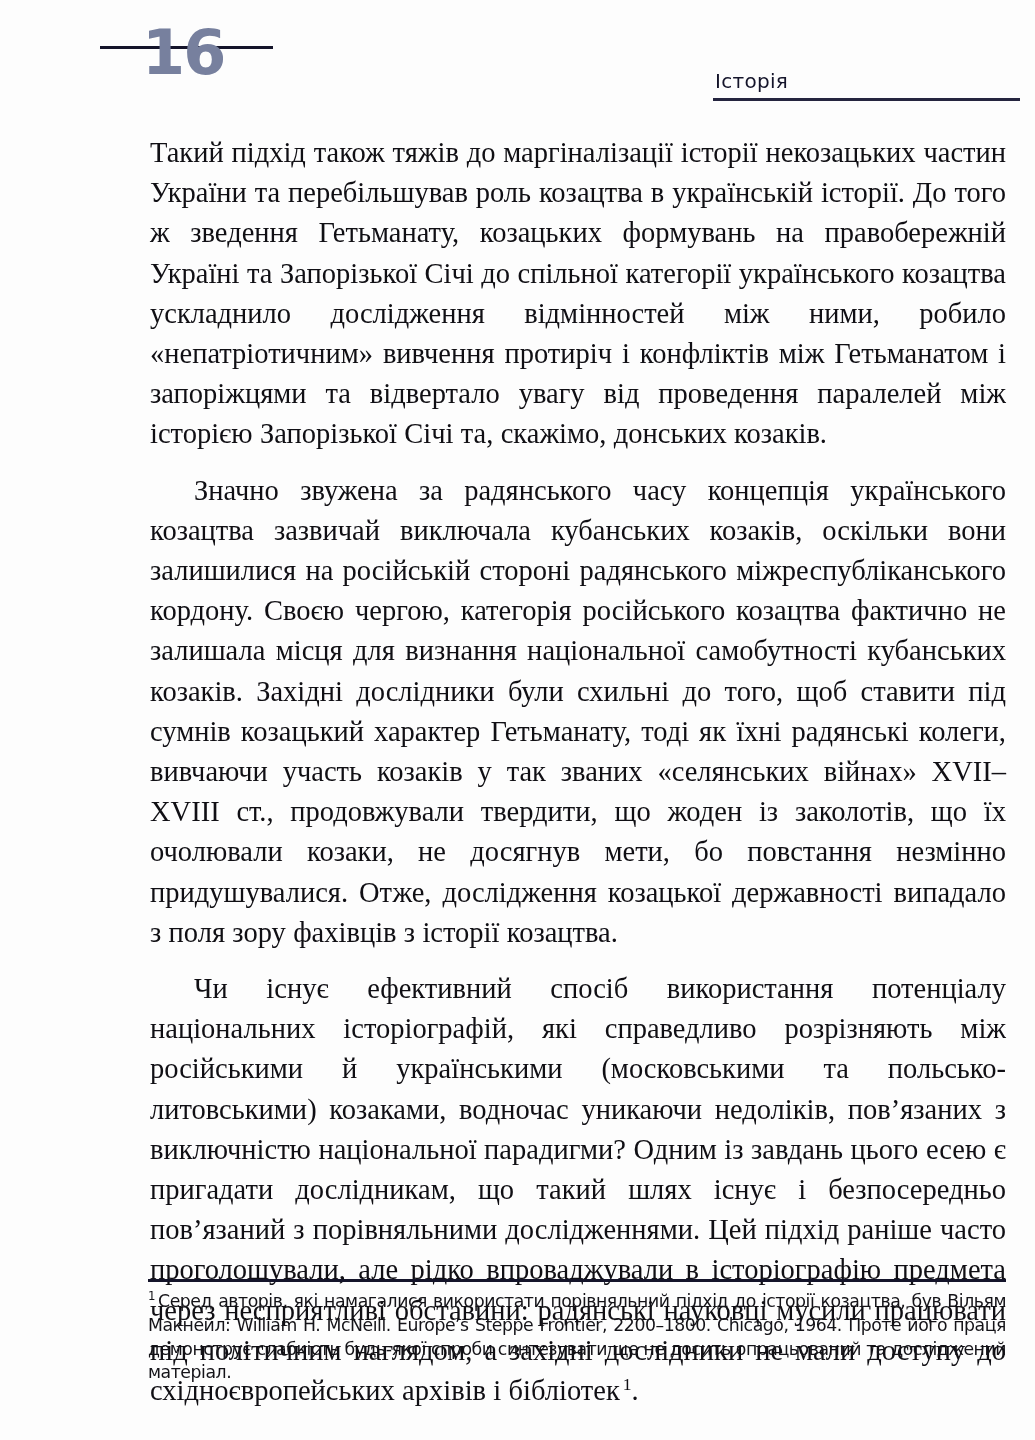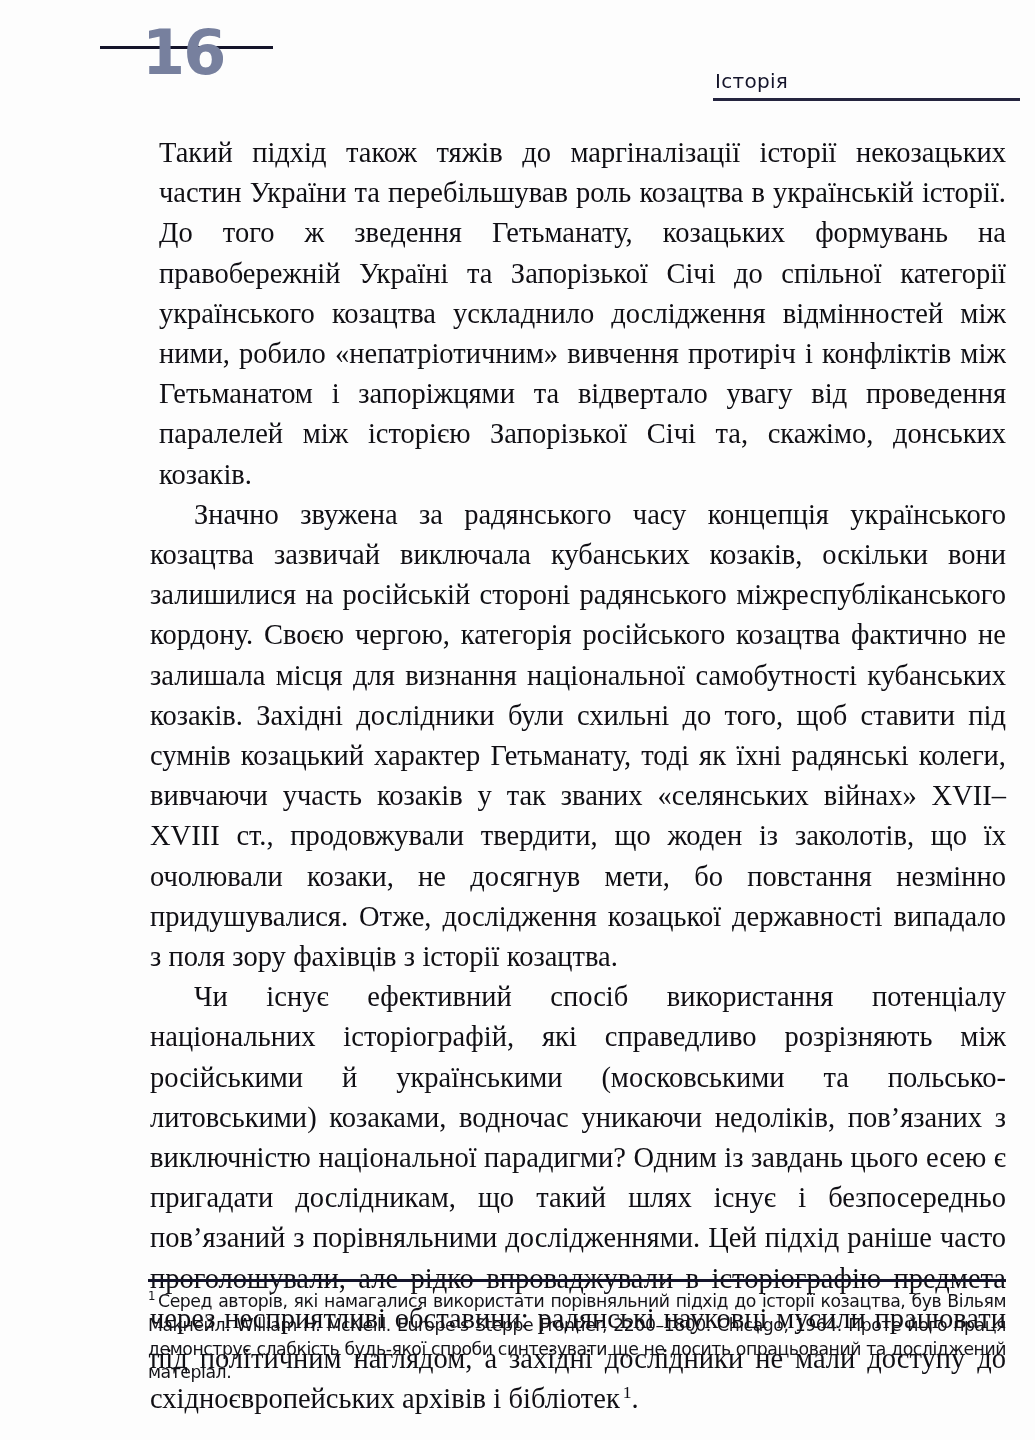--- a/index.html
+++ b/index.html
@@ -99,22 +99,22 @@
     text-align: justify;
     text-justify: inter-word;
     font-family: "Liberation Serif", serif;
     font-size: 28.5px;
     line-height: 40.2px;
     text-indent: 44px;
     color: #100f14;
     hyphens: manual;
     word-spacing: 0.2px;
   }
-  .para.first { text-indent: 0; margin-left: 9px; }
-  .para + .para { margin-top: 0; }
+  .para.first { text-indent: 0; }
+  .para + .para { margin-top: 16px; }
 
   .fn-ref {
     font-size: 0.62em;
     vertical-align: super;
     line-height: 0;
     padding-left: 3px;
   }
 
   
   .footnote-area {

